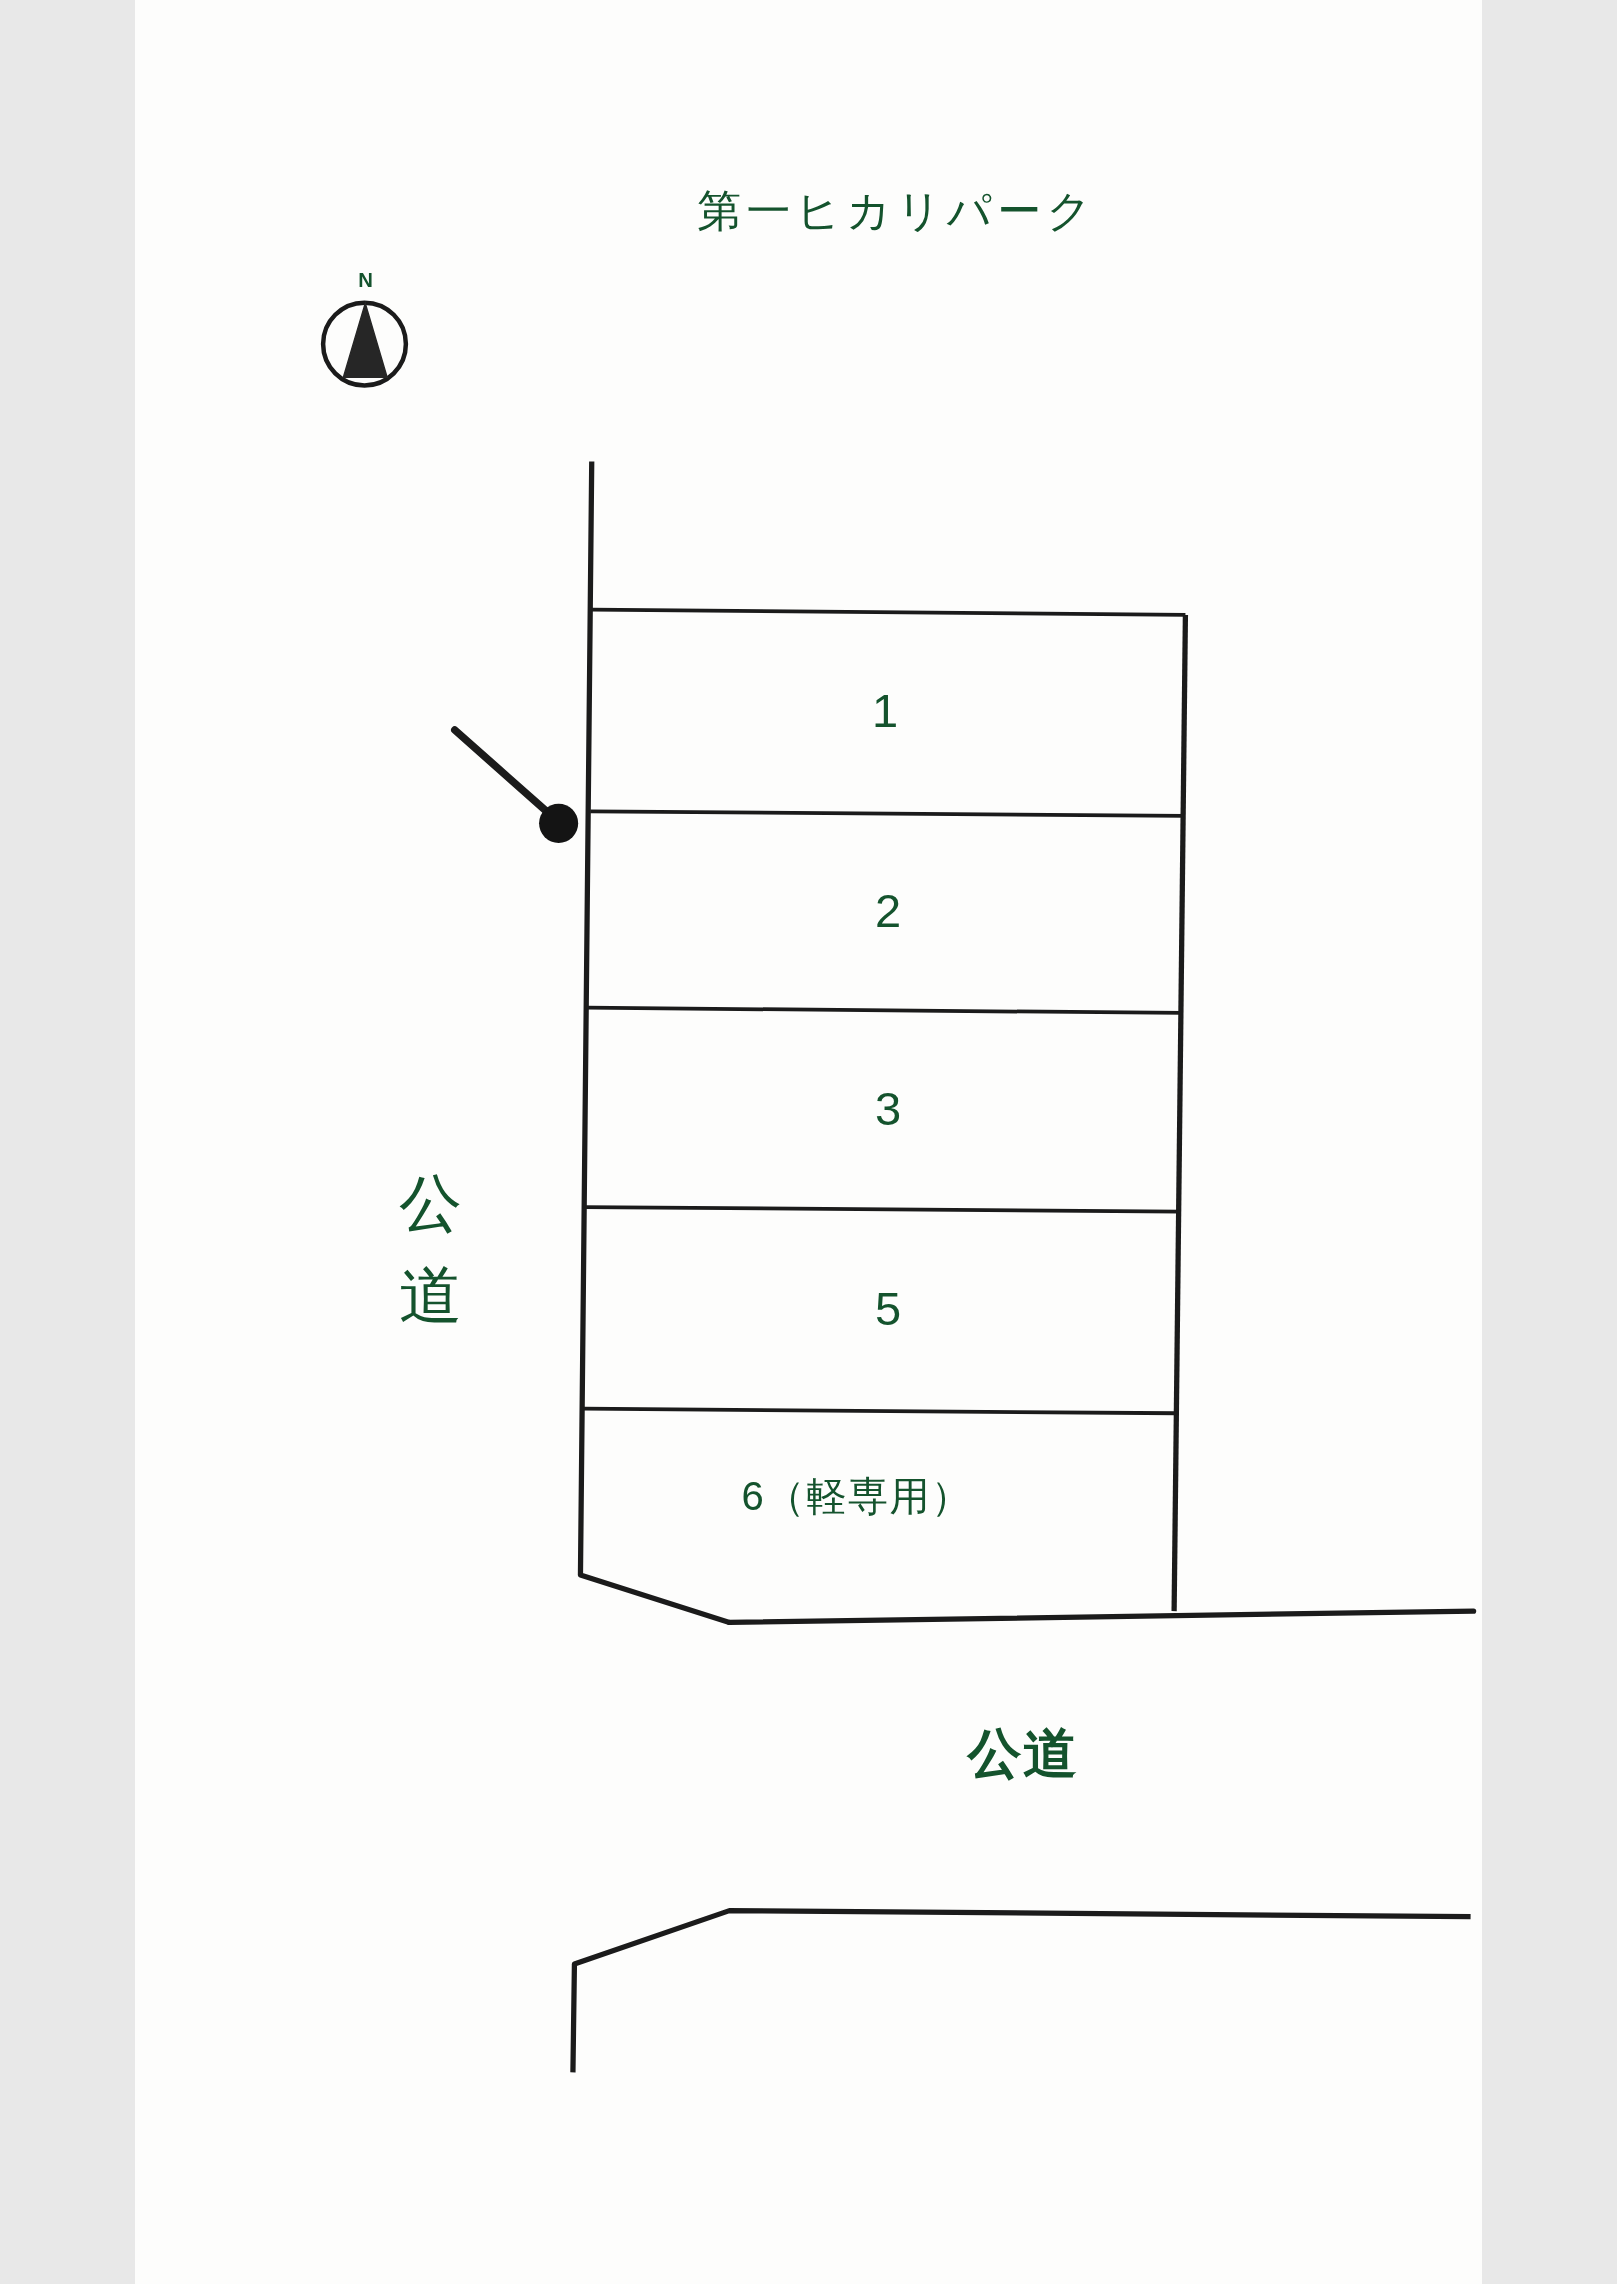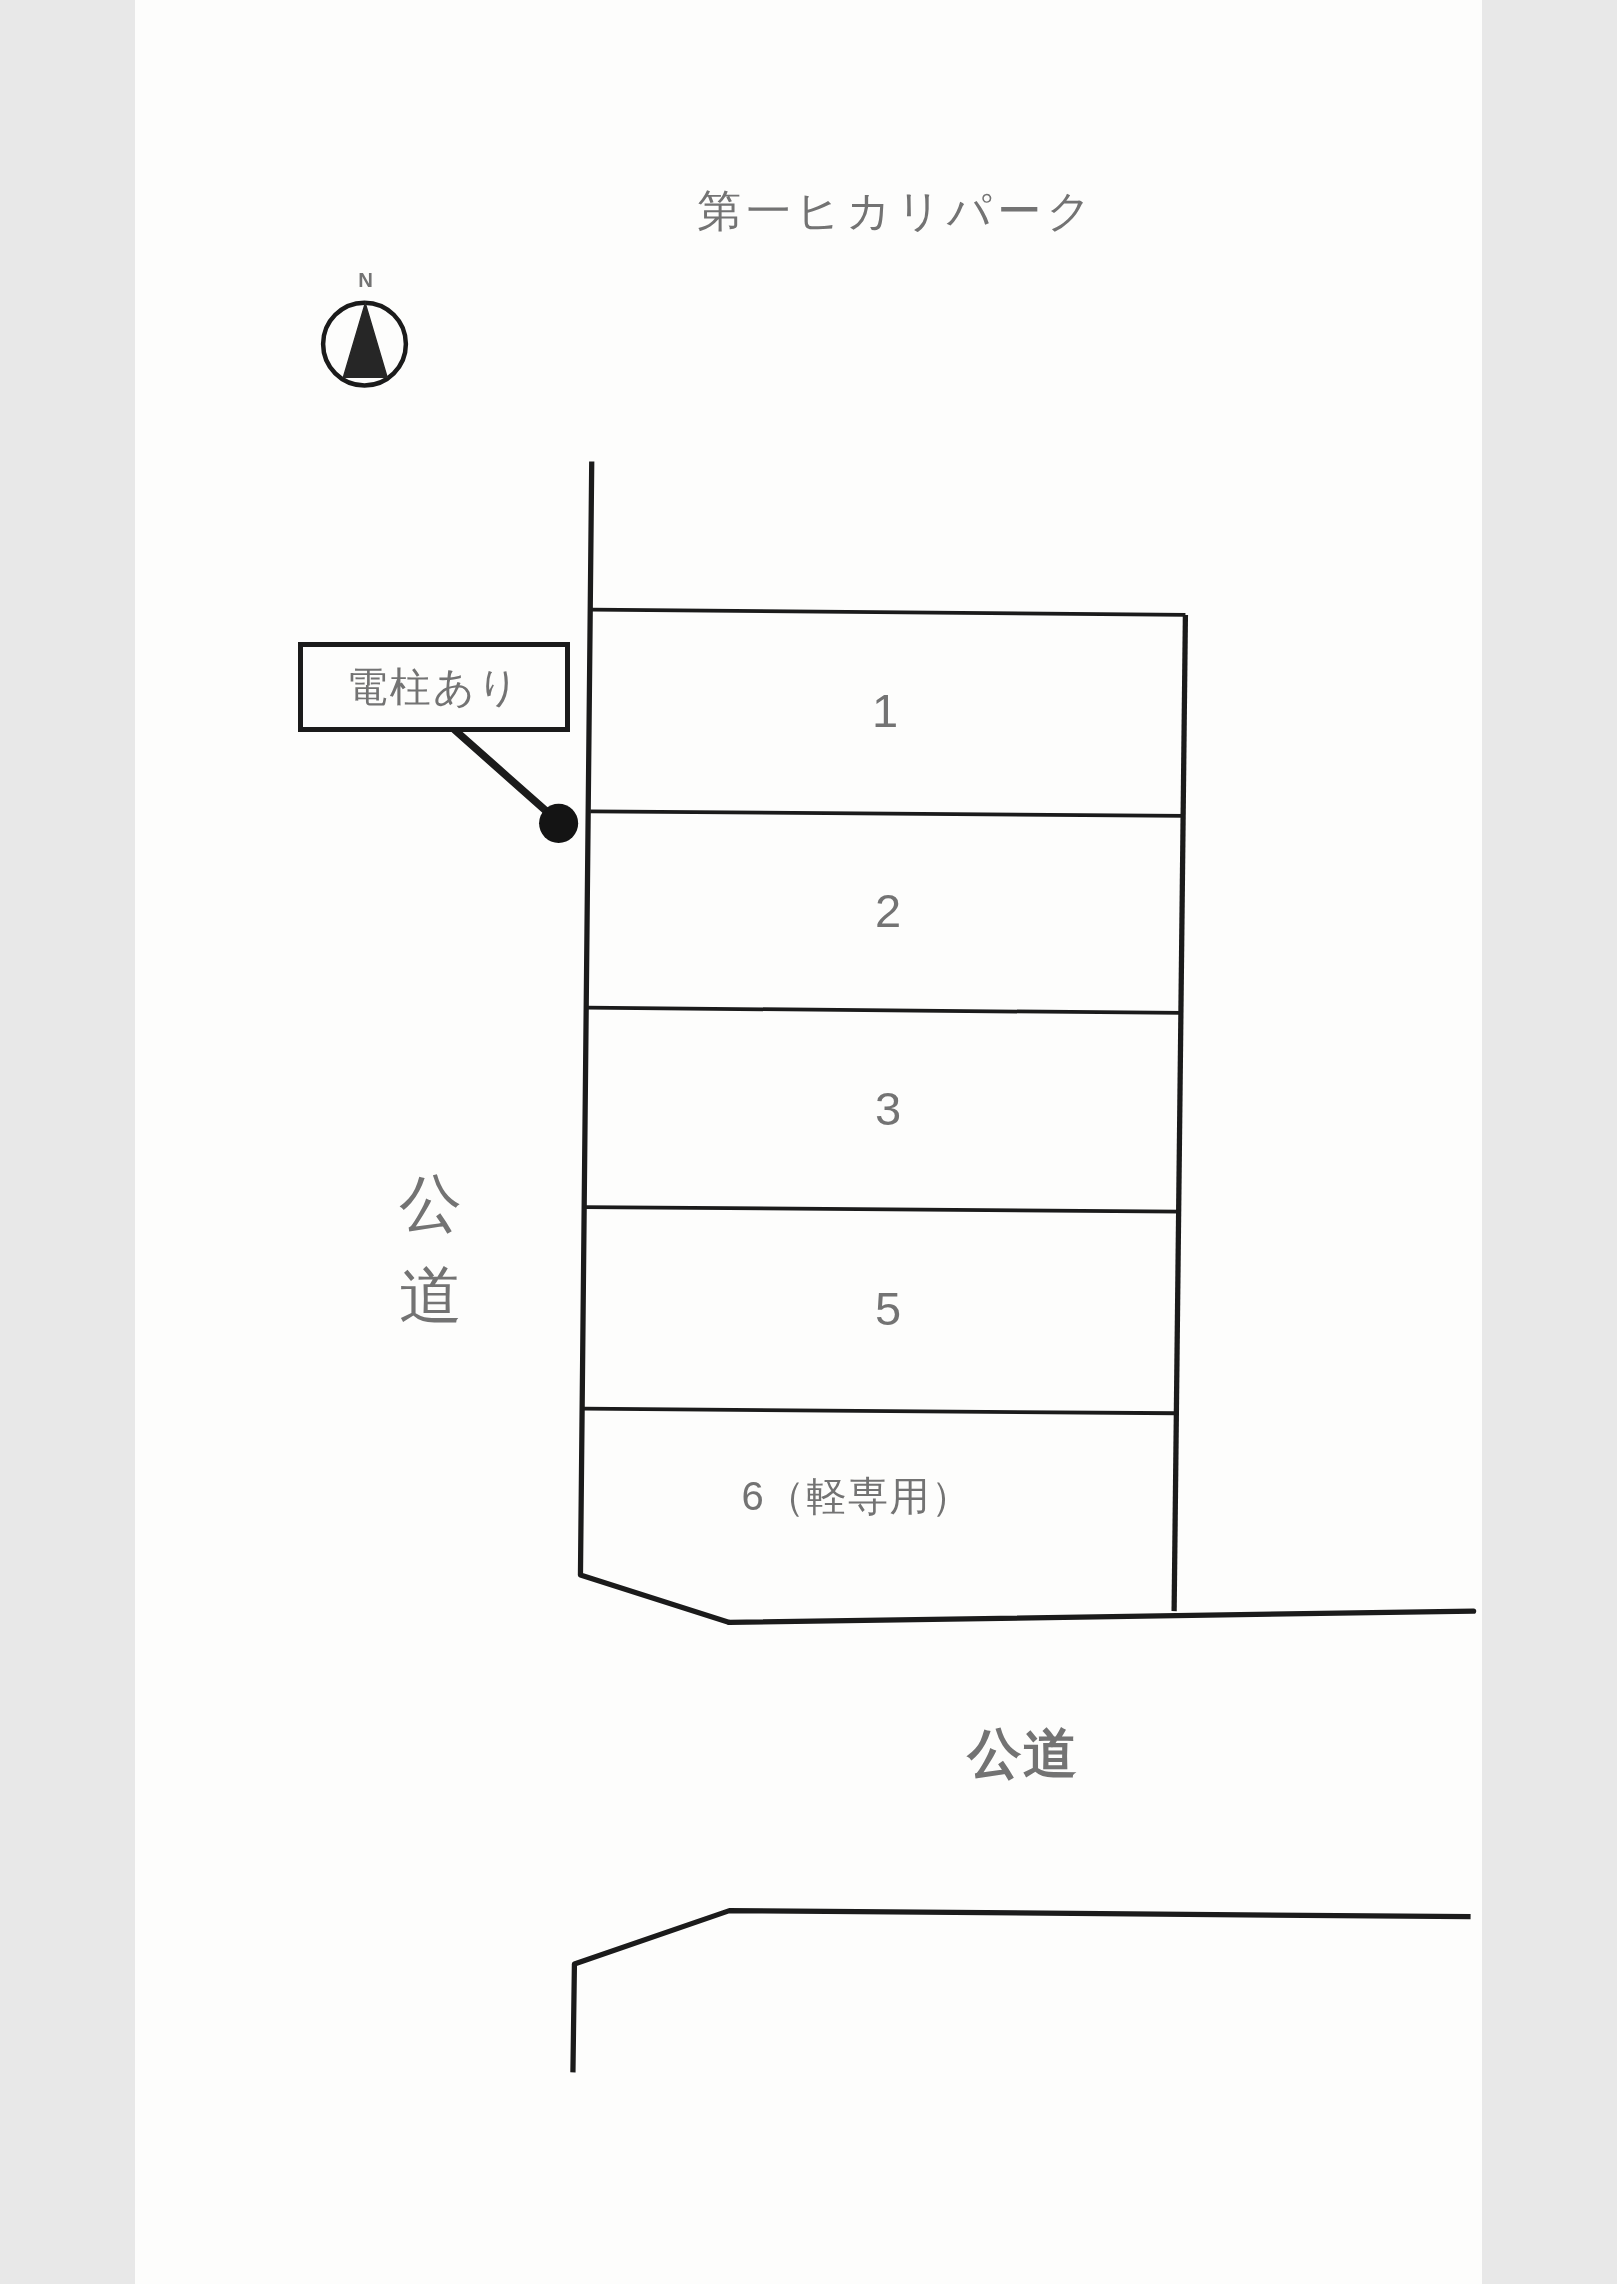--- a/index.html
+++ b/index.html
@@ -8,21 +8,21 @@
     background: #e8e8e8;
   }
   .page {
     position: relative;
     width: 1347px;
     height: 2284px;
     margin: 0 auto;
     background: #fdfdfc;
     overflow: hidden;
     font-family: "Liberation Sans", "DejaVu Sans", sans-serif;
-    color: #737373;
+    color: #14532d;
   }
   .diagram-svg {
     position: absolute;
     left: 0;
     top: 0;
     width: 1617px;
     height: 2284px;
   }
   .title {
     position: absolute;
@@ -125,23 +125,20 @@
     <line x1="598" y1="1604" x2="1389" y2="1610" stroke="#1b1b1b" stroke-width="5"></line>
     <line x1="596" y1="1872" x2="1386" y2="1878" stroke="#1b1b1b" stroke-width="5"></line>
 
     <polyline points="582,2754 584,2610 790,2539 1775,2547" fill="none" stroke="#1b1b1b" stroke-width="7" stroke-linejoin="round"></polyline>
   </svg>
 
   <div class="title">第一ヒカリパーク</div>
 
   <div class="compass-n">N</div>
 
-  <div class="pole-note-box">
-    <span class="pole-note-text">電柱あり</span>
-  </div>
 
   <div class="space-label" style="left:750px; top:710px;">1</div>
   <div class="space-label" style="left:753px; top:910px;">2</div>
   <div class="space-label" style="left:753px; top:1108px;">3</div>
   <div class="space-label" style="left:753px; top:1308px;">5</div>
   <div class="space-label small" style="left:722px; top:1496px;">6（軽専用）</div>
 
   <div class="road-label-left">
     <span>公</span>
     <span>道</span>

